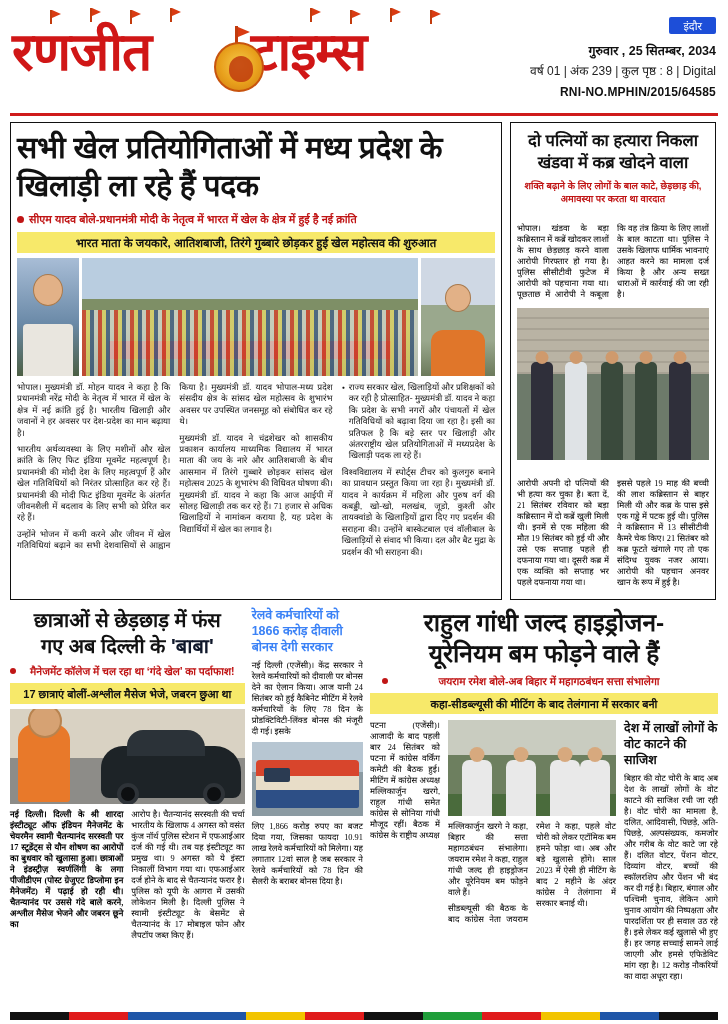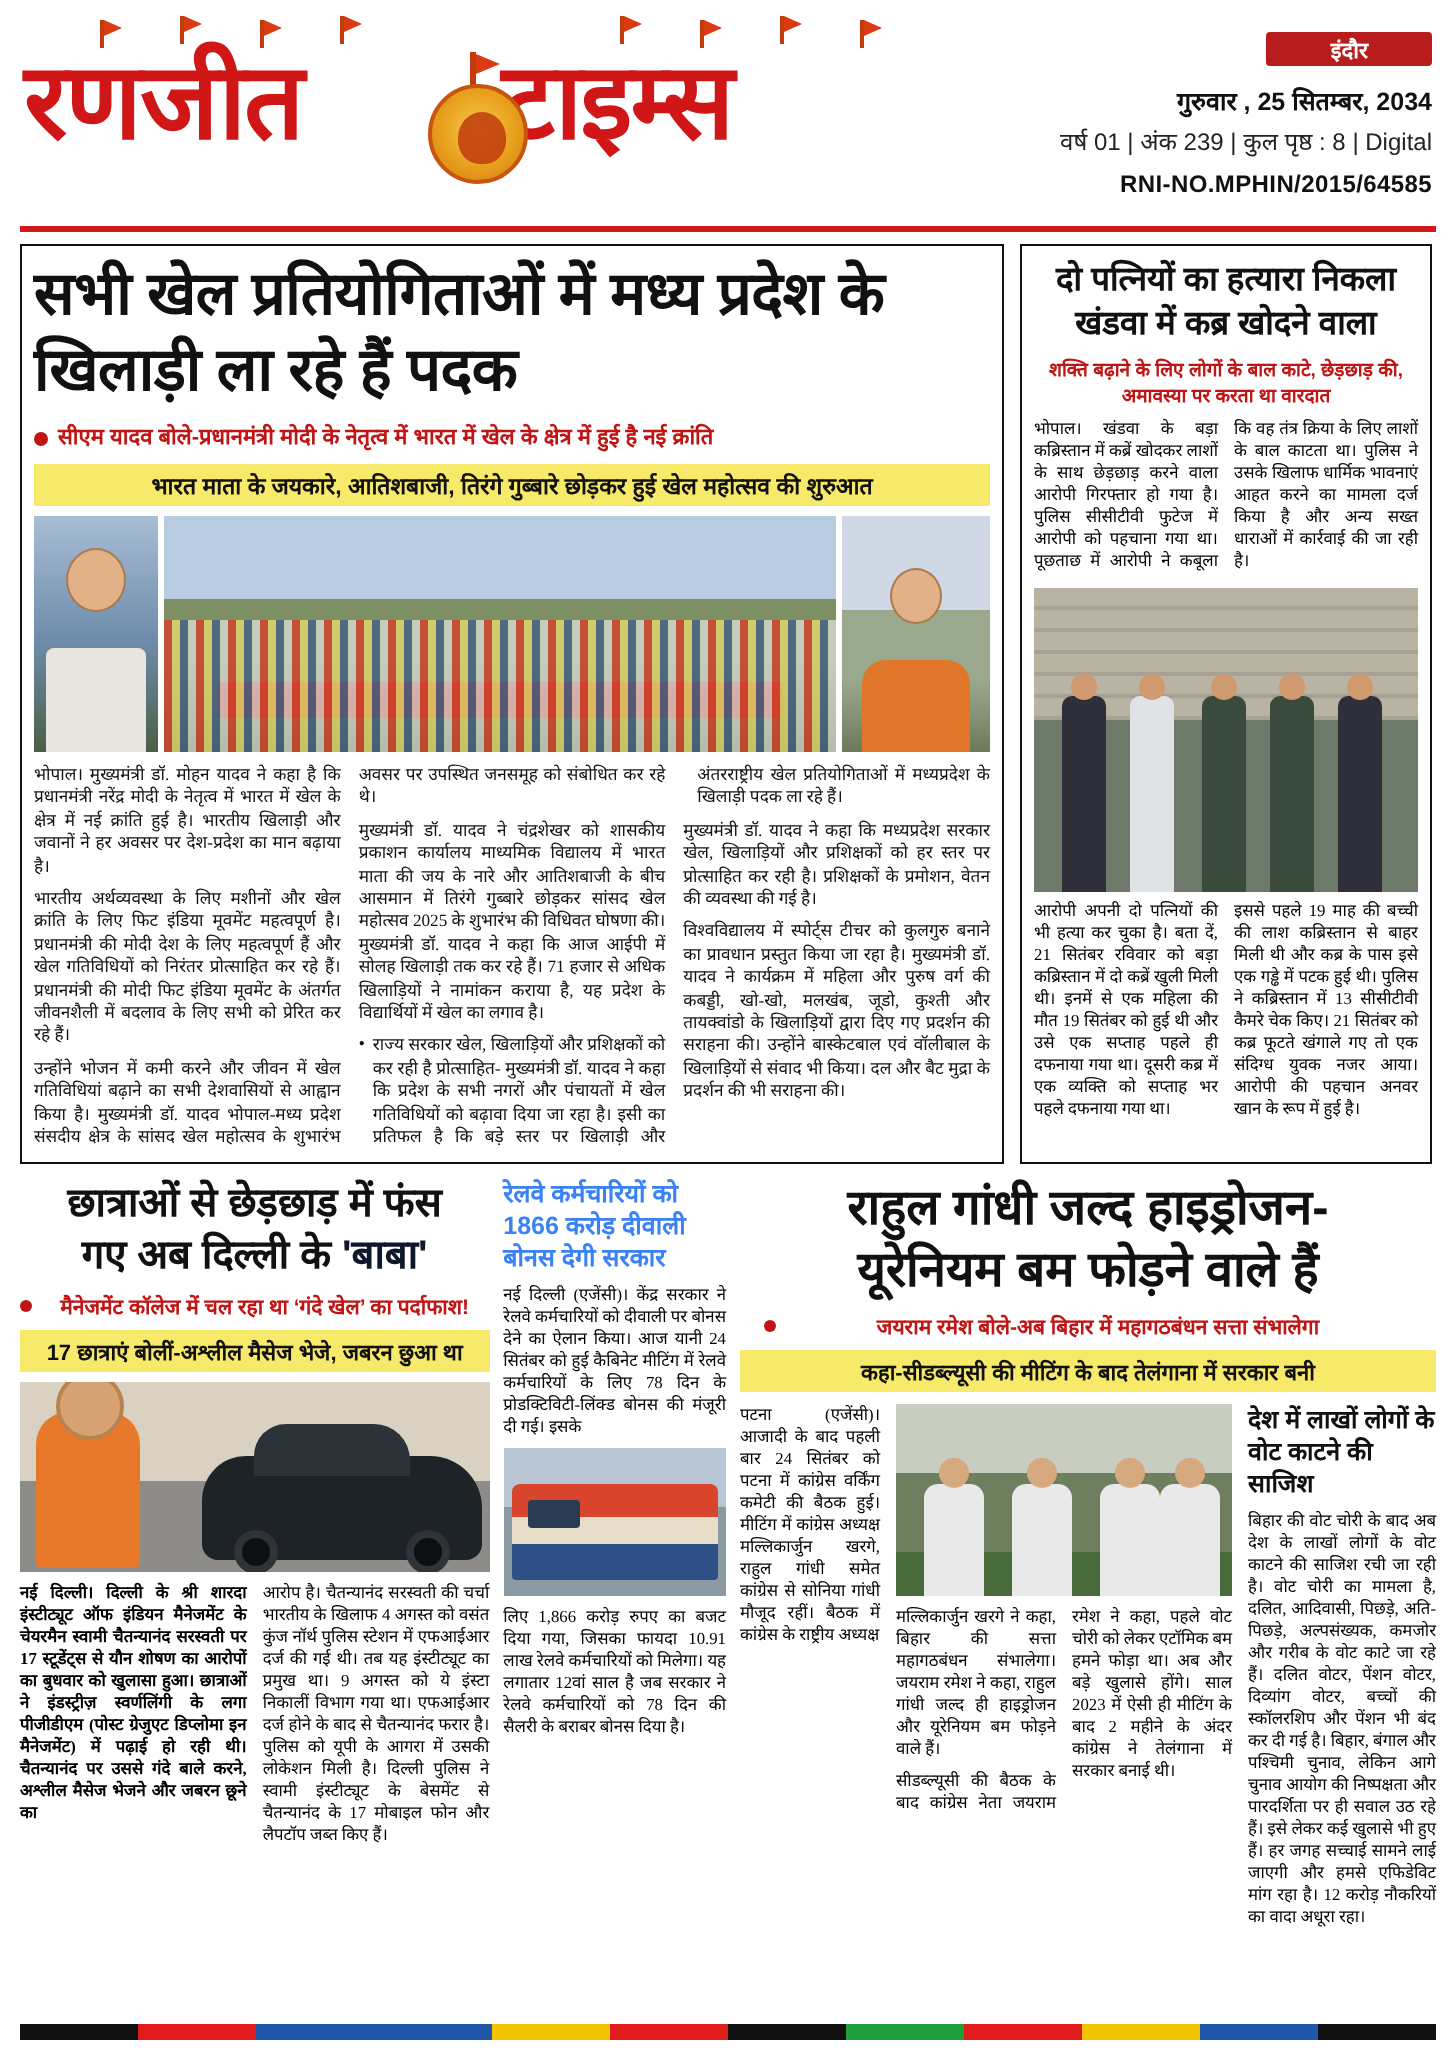--- a/index.html
+++ b/index.html
@@ -78,23 +78,23 @@
     border-bottom: 4px solid transparent;
   }
   .mast-right {
     position: absolute; right: 2px; top: 8px;
     width: 240px;
     text-align: right;
     font-family: "Liberation Sans", sans-serif;
   }
   .mast-city {
     display: inline-block;
-    background: #b91c1c; color: #fff;
-    font-size: 11px; font-weight: bold;
-    padding: 1px 32px;
+    background: #1d4ed8; color: #fff;
+    font-size: 11px; font-weight: normal;
+    padding: 1px 14px;
     border-radius: 2px;
   }
   .mast-date {
     margin-top: 8px;
     font-size: 12.5px; font-weight: bold; color: #111;
   }
   .mast-meta {
     margin-top: 3px;
     font-size: 12px; color: #222;
   }
@@ -219,21 +219,21 @@
   .r-sub {
     margin-top: 6px;
     font-family: "Liberation Sans", sans-serif;
     font-size: 9.5px;
     line-height: 13px;
     font-weight: bold;
     color: #c01515;
     text-align: center;
   }
   .r-body {
-    margin-top: 4px;
+    margin-top: 18px;
     column-count: 2;
     column-gap: 8px;
     font-size: 8.4px;
     line-height: 11px;
     text-align: justify;
   }
   .r-body p { margin-bottom: 5px; }
   .r-photo {
     margin-top: 5px;
     height: 152px;
@@ -498,21 +498,20 @@
           <div class="ph-face" style="left:24px;top:26px;width:26px;height:28px;"></div>
         </div>
       </div>
 
       <div class="body-cols">
         <p>भोपाल। मुख्यमंत्री डॉ. मोहन यादव ने कहा है कि प्रधानमंत्री नरेंद्र मोदी के नेतृत्व में भारत में खेल के क्षेत्र में नई क्रांति हुई है। भारतीय खिलाड़ी और जवानों ने हर अवसर पर देश-प्रदेश का मान बढ़ाया है।</p>
         <p>भारतीय अर्थव्यवस्था के लिए मशीनों और खेल क्रांति के लिए फिट इंडिया मूवमेंट महत्वपूर्ण है। प्रधानमंत्री की मोदी देश के लिए महत्वपूर्ण हैं और खेल गतिविधियों को निरंतर प्रोत्साहित कर रहे हैं। प्रधानमंत्री की मोदी फिट इंडिया मूवमेंट के अंतर्गत जीवनशैली में बदलाव के लिए सभी को प्रेरित कर रहे हैं।</p>
         <p>उन्होंने भोजन में कमी करने और जीवन में खेल गतिविधियां बढ़ाने का सभी देशवासियों से आह्वान किया है। मुख्यमंत्री डॉ. यादव भोपाल-मध्य प्रदेश संसदीय क्षेत्र के सांसद खेल महोत्सव के शुभारंभ अवसर पर उपस्थित जनसमूह को संबोधित कर रहे थे।</p>
         <p>मुख्यमंत्री डॉ. यादव ने चंद्रशेखर को शासकीय प्रकाशन कार्यालय माध्यमिक विद्यालय में भारत माता की जय के नारे और आतिशबाजी के बीच आसमान में तिरंगे गुब्बारे छोड़कर सांसद खेल महोत्सव 2025 के शुभारंभ की विधिवत घोषणा की। मुख्यमंत्री डॉ. यादव ने कहा कि आज आईपी में सोलह खिलाड़ी तक कर रहे हैं। 71 हजार से अधिक खिलाड़ियों ने नामांकन कराया है, यह प्रदेश के विद्यार्थियों में खेल का लगाव है।</p>
         <p class="bullet">राज्य सरकार खेल, खिलाड़ियों और प्रशिक्षकों को कर रही है प्रोत्साहित- मुख्यमंत्री डॉ. यादव ने कहा कि प्रदेश के सभी नगरों और पंचायतों में खेल गतिविधियों को बढ़ावा दिया जा रहा है। इसी का प्रतिफल है कि बड़े स्तर पर खिलाड़ी और अंतरराष्ट्रीय खेल प्रतियोगिताओं में मध्यप्रदेश के खिलाड़ी पदक ला रहे हैं।</p>
-        <p>मुख्यमंत्री डॉ. यादव ने कहा कि मध्यप्रदेश सरकार खेल, खिलाड़ियों और प्रशिक्षकों को हर स्तर पर प्रोत्साहित कर रही है। प्रशिक्षकों के प्रमोशन, वेतन की व्यवस्था की गई है।</p>
         <p>विश्वविद्यालय में स्पोर्ट्स टीचर को कुलगुरु बनाने का प्रावधान प्रस्तुत किया जा रहा है। मुख्यमंत्री डॉ. यादव ने कार्यक्रम में महिला और पुरुष वर्ग की कबड्डी, खो-खो, मलखंब, जूडो, कुश्ती और तायक्वांडो के खिलाड़ियों द्वारा दिए गए प्रदर्शन की सराहना की। उन्होंने बास्केटबाल एवं वॉलीबाल के खिलाड़ियों से संवाद भी किया। दल और बैट मुद्रा के प्रदर्शन की भी सराहना की।</p>
       </div>
     </div>
 
     <div class="col-right boxed">
       <div class="r-head">दो पत्नियों का हत्यारा निकला</div>
       <div class="r-head">खंडवा में कब्र खोदने वाला</div>
       <div class="r-sub">शक्ति बढ़ाने के लिए लोगों के बाल काटे, छेड़छाड़ की, अमावस्या पर करता था वारदात</div>
       <div class="r-body">
         <p>भोपाल। खंडवा के बड़ा कब्रिस्तान में कब्रें खोदकर लाशों के साथ छेड़छाड़ करने वाला आरोपी गिरफ्तार हो गया है। पुलिस सीसीटीवी फुटेज में आरोपी को पहचाना गया था। पूछताछ में आरोपी ने कबूला कि वह तंत्र क्रिया के लिए लाशों के बाल काटता था। पुलिस ने उसके खिलाफ धार्मिक भावनाएं आहत करने का मामला दर्ज किया है और अन्य सख्त धाराओं में कार्रवाई की जा रही है।</p>

